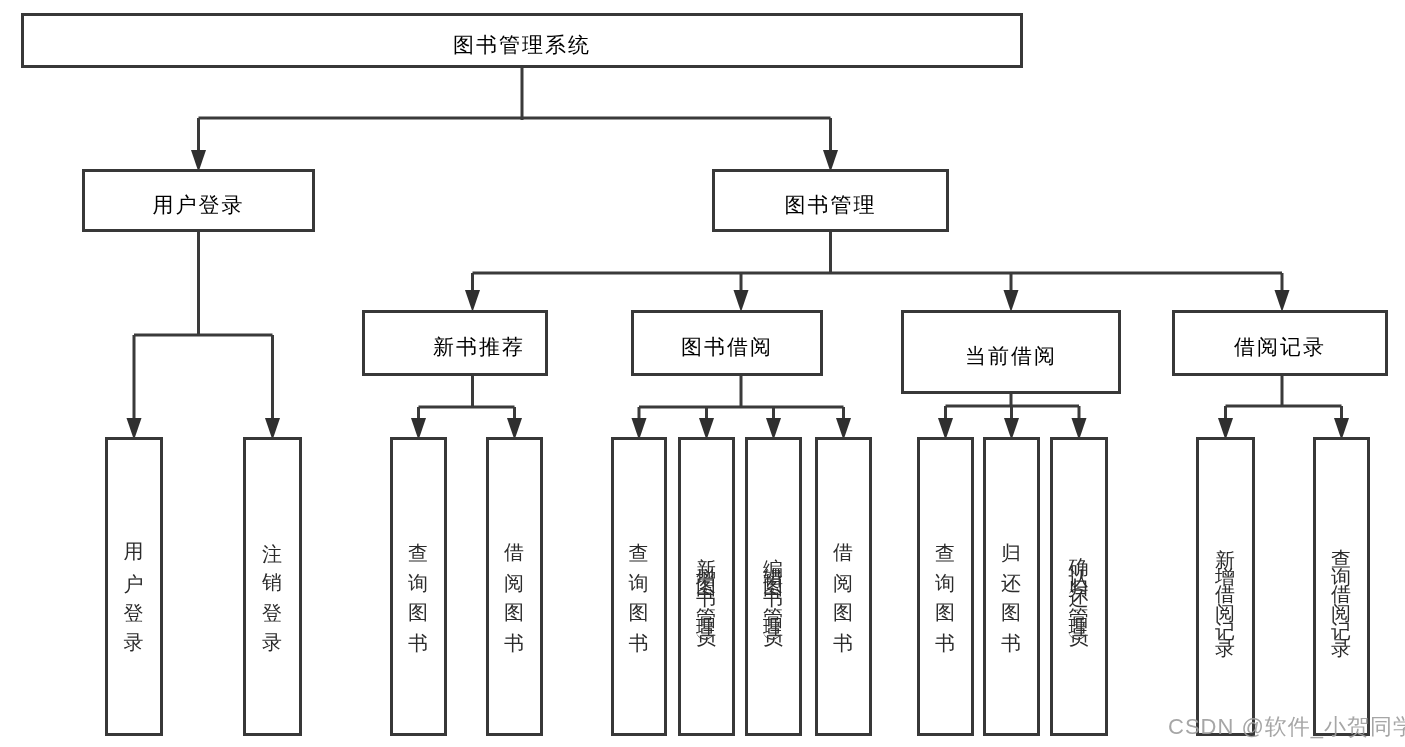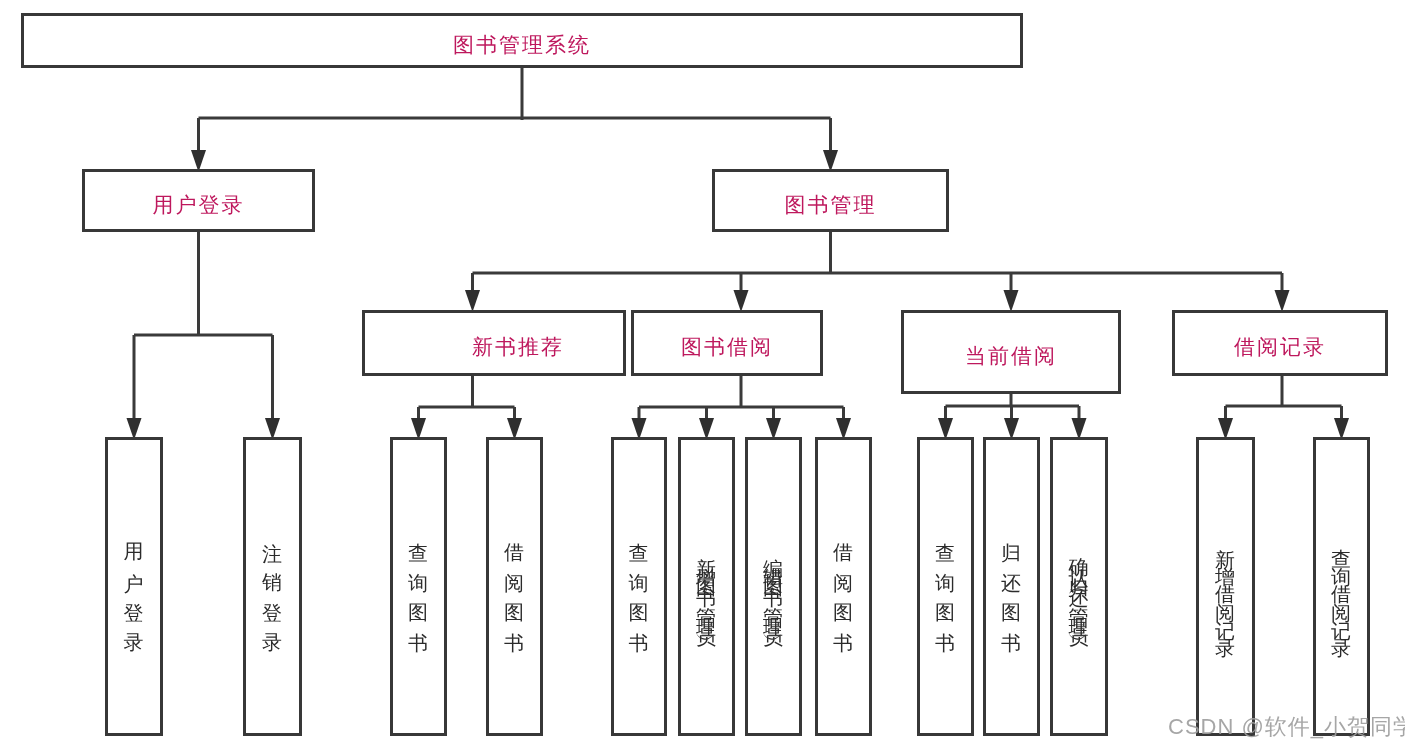--- a/index.html
+++ b/index.html
@@ -29,21 +29,21 @@
     display: flex;
     align-items: center;
     justify-content: center;
     z-index: 2;
   }
 
   .h-box span {
     font-size: 21px;
     letter-spacing: 2px;
     white-space: nowrap;
-    color: #be185d;
+    color: #000000;
     margin-top: 8px;
   }
 
   .v-box span {
     writing-mode: vertical-rl;
     text-orientation: mixed;
     font-size: 20px;
     line-height: 1;
     color: #2b2b2b;
     white-space: nowrap;
@@ -128,21 +128,21 @@
     <span>图书管理系统</span>
   </div>
 
   <div class="node h-box" style="left:82px; top:169px; width:233px; height:63px;">
     <span>用户登录</span>
   </div>
   <div class="node h-box" style="left:712px; top:169px; width:237px; height:63px;">
     <span>图书管理</span>
   </div>
 
-  <div class="node h-box" style="left:362px; top:310px; width:264px; height:66px;padding-left:48px;">
+  <div class="node h-box" style="left:362px; top:310px; width:186px; height:66px;padding-left:48px;">
     <span>新书推荐</span>
   </div>
   <div class="node h-box" style="left:631px; top:310px; width:192px; height:66px;">
     <span>图书借阅</span>
   </div>
   <div class="node h-box" style="left:901px; top:310px; width:220px; height:84px;">
     <span>当前借阅</span>
   </div>
   <div class="node h-box" style="left:1172px; top:310px; width:216px; height:66px;">
     <span>借阅记录</span>

